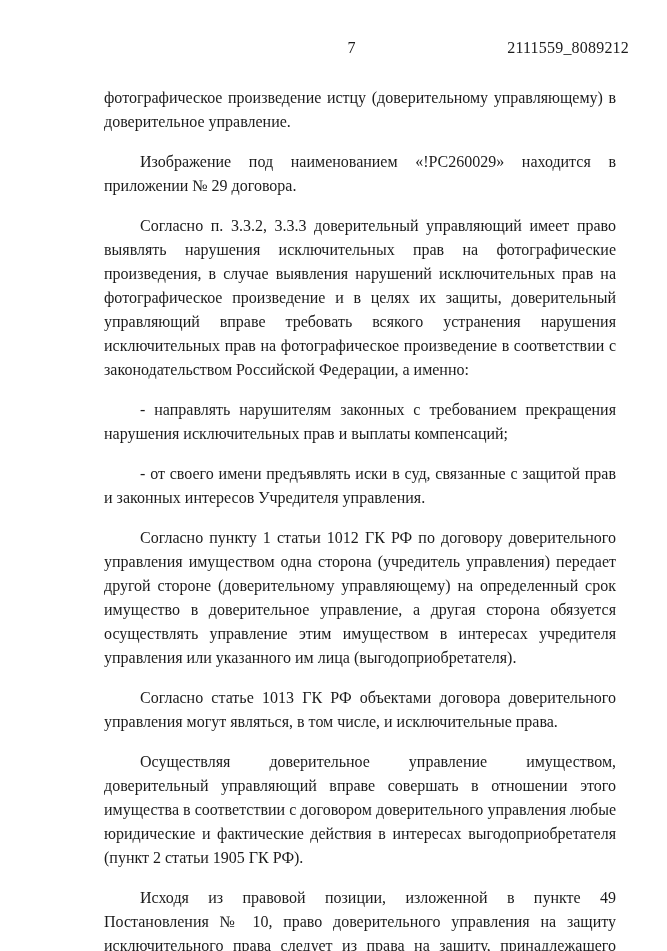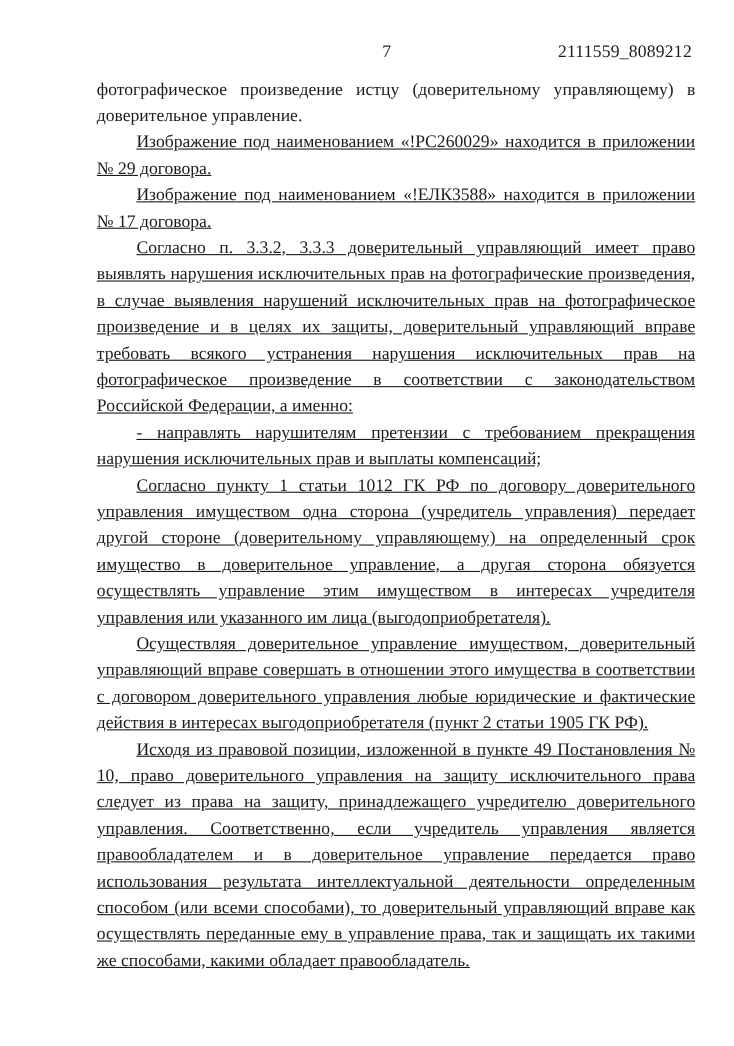--- a/index.html
+++ b/index.html
@@ -40,43 +40,43 @@
   .content {
     position: absolute;
     top: 70px;
     left: 88px;
     width: 544px;
     font-size: 16px;
     line-height: 24px;
     text-align: justify;
   }
   .content p {
-    margin: 0;
+    margin: 16px;
     padding: 0;
   }
   .content p.indent {
     text-indent: 36px;
-    text-decoration: underline;
   }
 </style>
 </head>
 <body>
 
 <div class="page">
 
   <div class="header">
     <span class="page-num">7</span>
     <span class="case-ref">2111559_8089212</span>
   </div>
 
   <div class="content">
     <p class="noindent">фотографическое произведение истцу (доверительному управляющему) в доверительное управление.</p>
     <p class="indent">Изображение под наименованием «!PC260029» находится в приложении № 29 договора.</p>
-    <p class="indent">Изображение под наименованием «!ЕЛК3588» находится в приложении № 17 договора.</p>
     <p class="indent">Согласно п. 3.3.2, 3.3.3 доверительный управляющий имеет право выявлять нарушения исключительных прав на фотографические произведения, в случае выявления нарушений исключительных прав на фотографическое произведение и в целях их защиты, доверительный управляющий вправе требовать всякого устранения нарушения исключительных прав на фотографическое произведение в соответствии с законодательством Российской Федерации, а именно:</p>
-    <p class="indent">- направлять нарушителям претензии с требованием прекращения нарушения исключительных прав и выплаты компенсаций;</p>
+    <p class="indent">- направлять нарушителям законных с требованием прекращения нарушения исключительных прав и выплаты компенсаций;</p>
+    <p class="indent">- от своего имени предъявлять иски в суд, связанные с защитой прав и законных интересов Учредителя управления.</p>
     <p class="indent">Согласно пункту 1 статьи 1012 ГК РФ по договору доверительного управления имуществом одна сторона (учредитель управления) передает другой стороне (доверительному управляющему) на определенный срок имущество в доверительное управление, а другая сторона обязуется осуществлять управление этим имуществом в интересах учредителя управления или указанного им лица (выгодоприобретателя).</p>
+    <p class="indent">Согласно статье 1013 ГК РФ объектами договора доверительного управления могут являться, в том числе, и исключительные права.</p>
     <p class="indent">Осуществляя доверительное управление имуществом, доверительный управляющий вправе совершать в отношении этого имущества в соответствии с договором доверительного управления любые юридические и фактические действия в интересах выгодоприобретателя (пункт 2 статьи 1905 ГК РФ).</p>
     <p class="indent">Исходя из правовой позиции, изложенной в пункте 49 Постановления № 10, право доверительного управления на защиту исключительного права следует из права на защиту, принадлежащего учредителю доверительного управления. Соответственно, если учредитель управления является правообладателем и в доверительное управление передается право использования результата интеллектуальной деятельности определенным способом (или всеми способами), то доверительный управляющий вправе как осуществлять переданные ему в управление права, так и защищать их такими же способами, какими обладает правообладатель.</p>
 
   </div>
 
 </div>
 
 </body></html>

